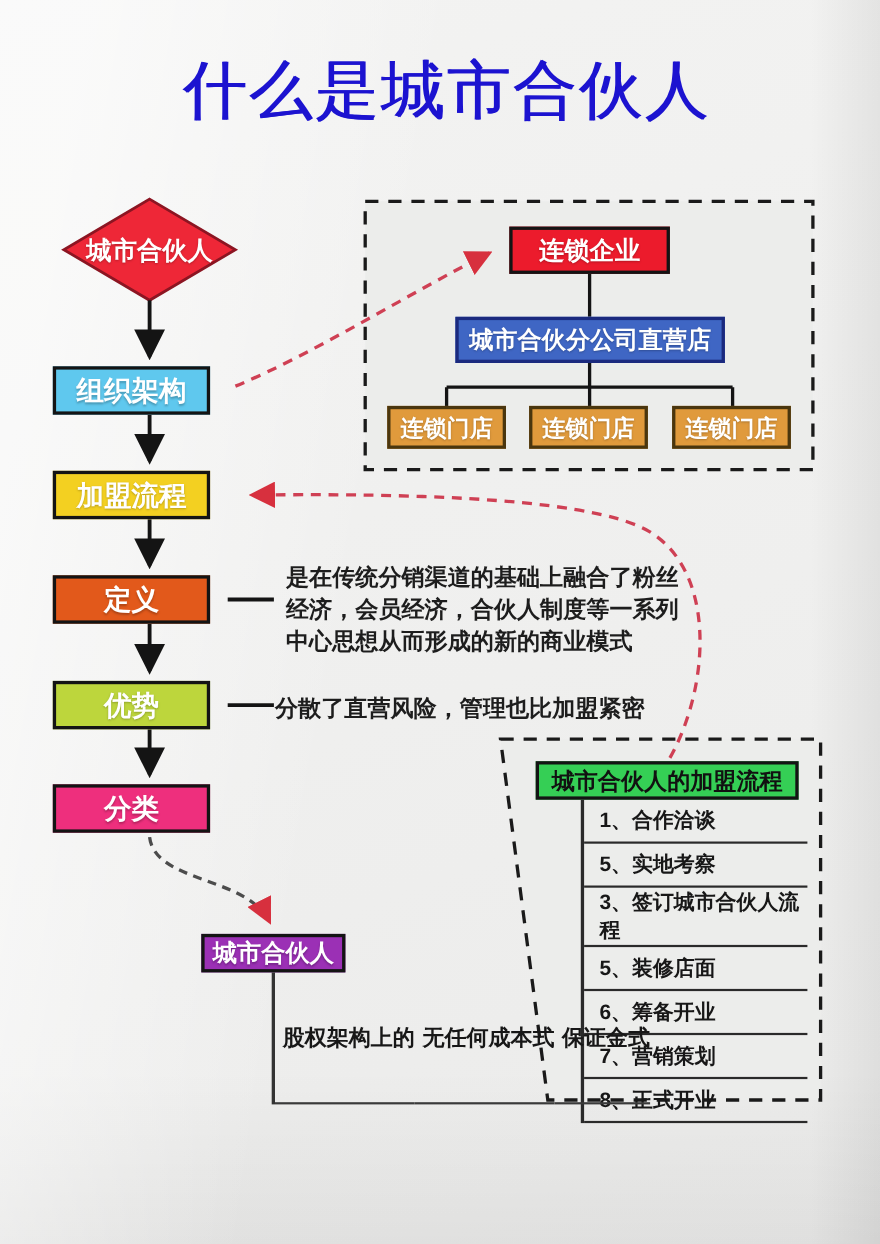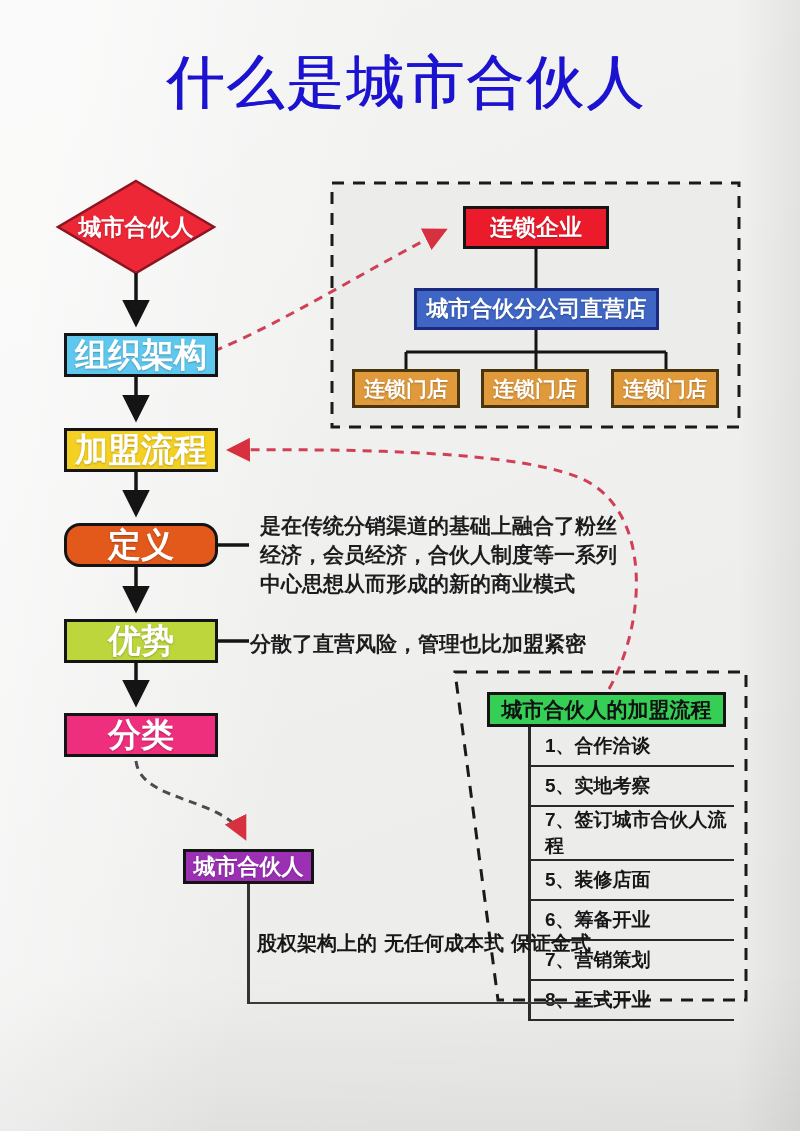--- a/index.html
+++ b/index.html
@@ -16,24 +16,24 @@
     position:absolute;left:0;top:38px;width:100%;text-align:center;
     font-size:58px;font-weight:400;color:#1c13d0;letter-spacing:2px;margin:6px;
     text-shadow:1px 0 0 #1c13d0;
   }
   svg.layer{position:absolute;left:0;top:0;z-index:1;}
   .node{
     position:absolute;box-sizing:border-box;z-index:2;
     display:flex;align-items:center;justify-content:center;
     font-weight:bold;color:#fff;text-shadow:0 1px 2px rgba(0,0,0,.25);
   }
-  .flow-box{left:64px;width:154px;height:44px;border:3px solid #141414;font-size:33px;}
+  .flow-box{left:48px;width:143px;height:44px;border:3px solid #141414;font-size:25px;}
   .fb-blue{top:333px;background:#5fc8ee;}
   .fb-yellow{top:428px;background:#f3d021;}
-  .fb-orange{top:523px;background:#e2591b;border-radius:16px;}
+  .fb-orange{top:523px;background:#e2591b;}
   .fb-green{top:619px;background:#bdd63c;}
   .fb-pink{top:713px;background:#ee2f7d;}
   .diamond-label{left:58px;top:181px;width:156px;height:92px;font-size:23px;background:transparent;}
   .org-root{left:463px;top:206px;width:146px;height:43px;background:#ec1b2c;border:3px solid #141414;font-size:23px;}
   .org-mid{left:414px;top:288px;width:245px;height:42px;background:#3f66c4;border:3px solid #1b2a7e;font-size:22px;}
   .org-leaf{top:369px;width:108px;height:39px;background:#e09a3c;border:3px solid #4a360e;font-size:21px;}
   .ol-1{left:352px;} .ol-2{left:481px;} .ol-3{left:611px;}
   .def-text{
     position:absolute;left:260px;top:511px;z-index:2;
     font-size:21px;font-weight:bold;color:#1d1d1d;line-height:29px;
@@ -114,21 +114,21 @@
     <div>是在传统分销渠道的基础上融合了粉丝</div>
     <div>经济，会员经济，合伙人制度等一系列</div>
     <div>中心思想从而形成的新的商业模式</div>
   </div>
   <div class="adv-text">分散了直营风险，管理也比加盟紧密</div>
 
   <div class="node proc-header">城市合伙人的加盟流程</div>
   <div class="proc-list">
     <div class="proc-row">1、合作洽谈</div>
     <div class="proc-row">5、实地考察</div>
-    <div class="proc-row">7、签订城市合伙人流程</div>
+    <div class="proc-row">3、签订城市合伙人流程</div>
     <div class="proc-row">5、装修店面</div>
     <div class="proc-row">6、筹备开业</div>
     <div class="proc-row">7、营销策划</div>
     <div class="proc-row">8、正式开业</div>
   </div>
 
   <div class="node class-header">城市合伙人</div>
   <div class="class-list">
     <div class="class-item">股权架构上的</div>
     <div class="class-item">无任何成本式</div>

